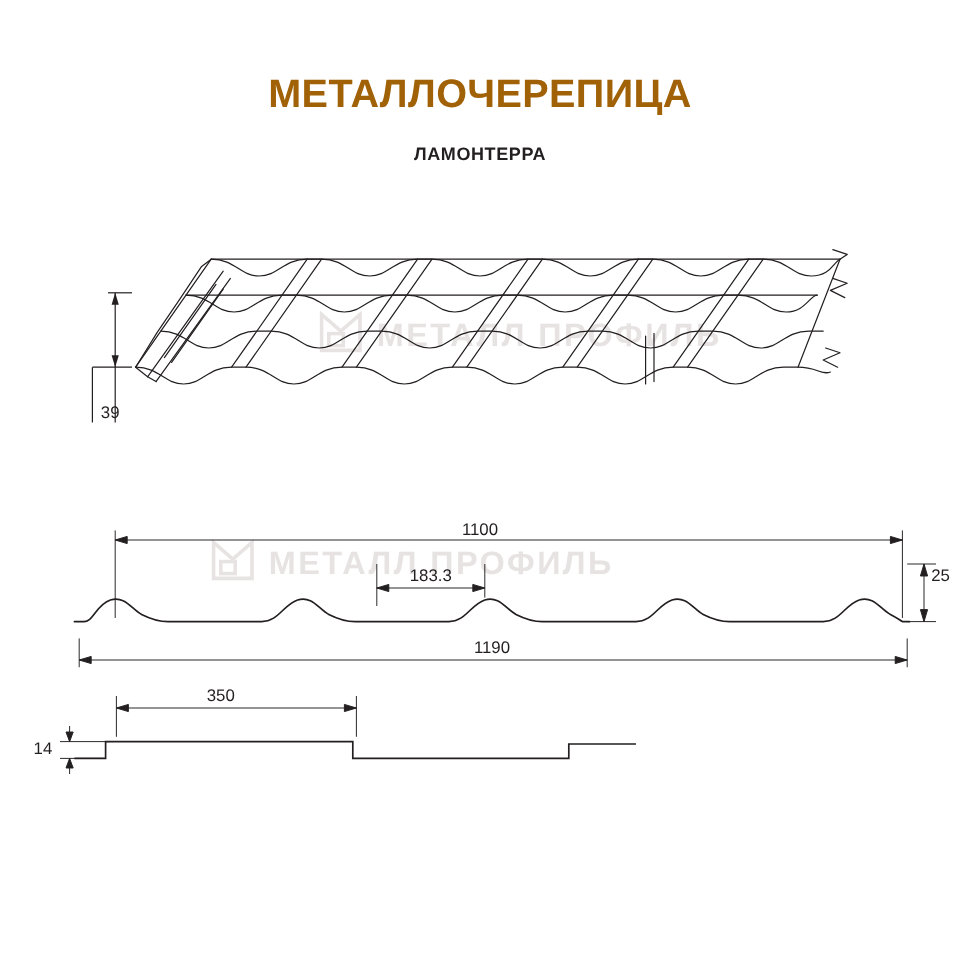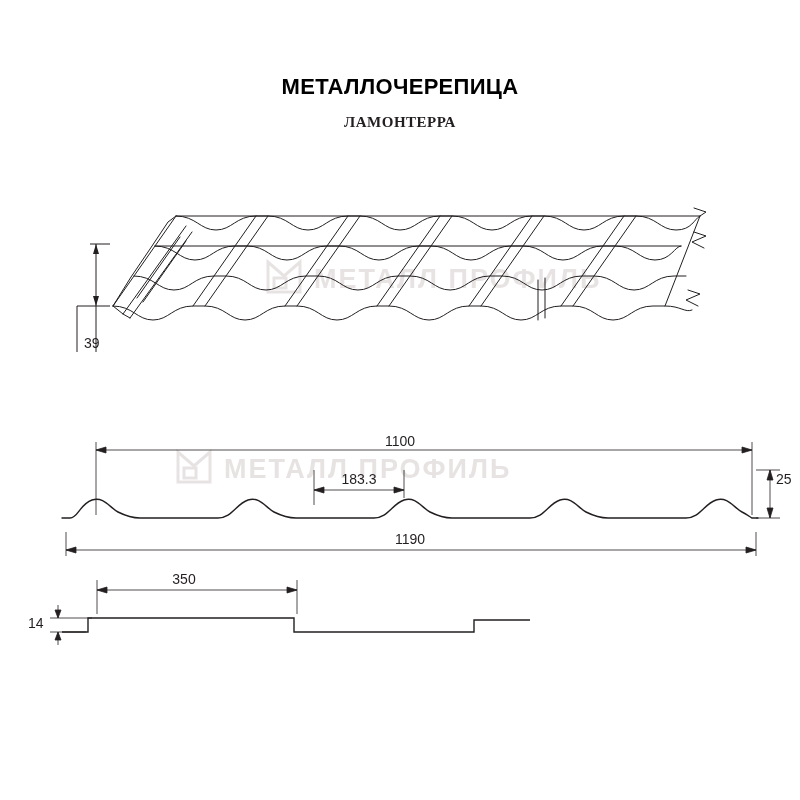--- a/index.html
+++ b/index.html
@@ -21,34 +21,33 @@
     height: 800px;
   }
   .title-block {
     position: absolute;
     left: 0;
     top: 60px;
     width: 800px;
     text-align: center;
   }
   .main-title {
-    font-size: 22px;
+    font-size: 33px;
     font-weight: bold;
     letter-spacing: 0.3px;
     line-height: 1.1;
-    margin: 15px;
-    color: #000000;
+    margin: 0;
+    color: #a16207;
   }
   .sub-title {
     font-size: 15px;
     font-weight: bold;
     letter-spacing: 0.5px;
-    margin-top: 12px;
+    margin-top: 24px;
     color: #231f20;
-    font-family: Liberation Serif, serif;
   }
   svg {
     position: absolute;
     left: 0;
     top: 0;
   }
   .dim-label {
     font-family: "Liberation Sans", sans-serif;
     font-size: 14px;
     fill: #231f20;

